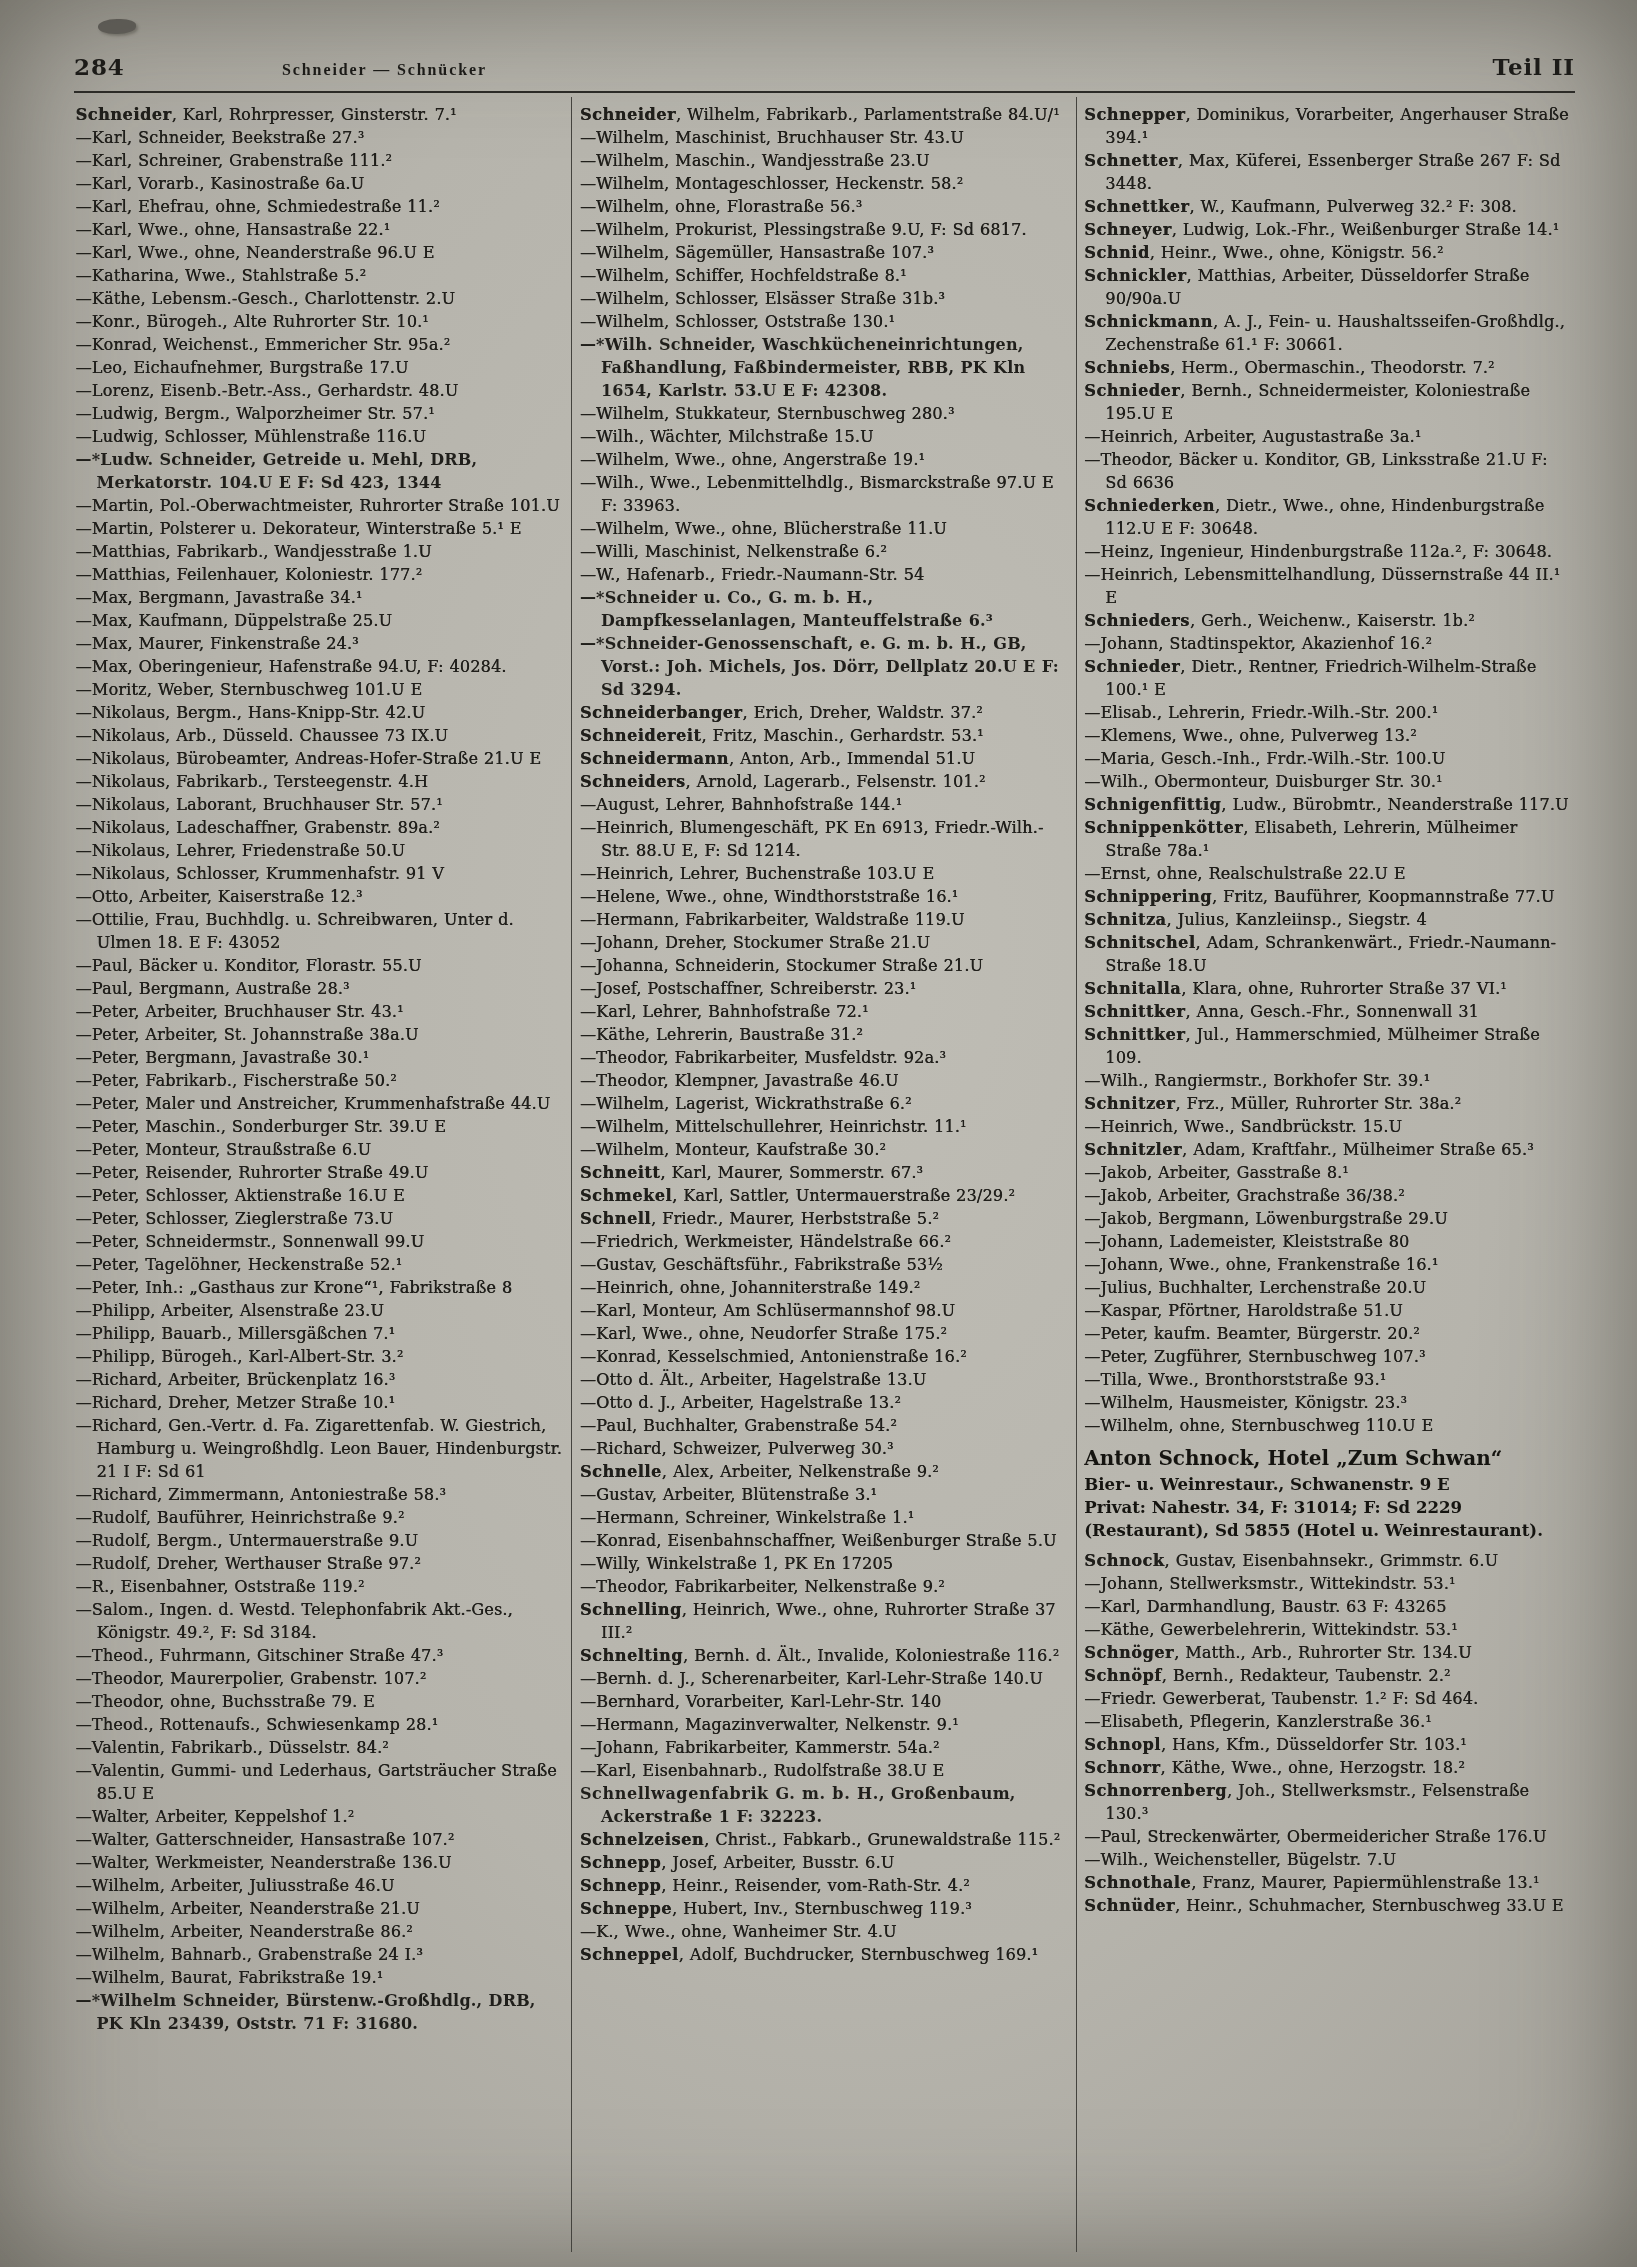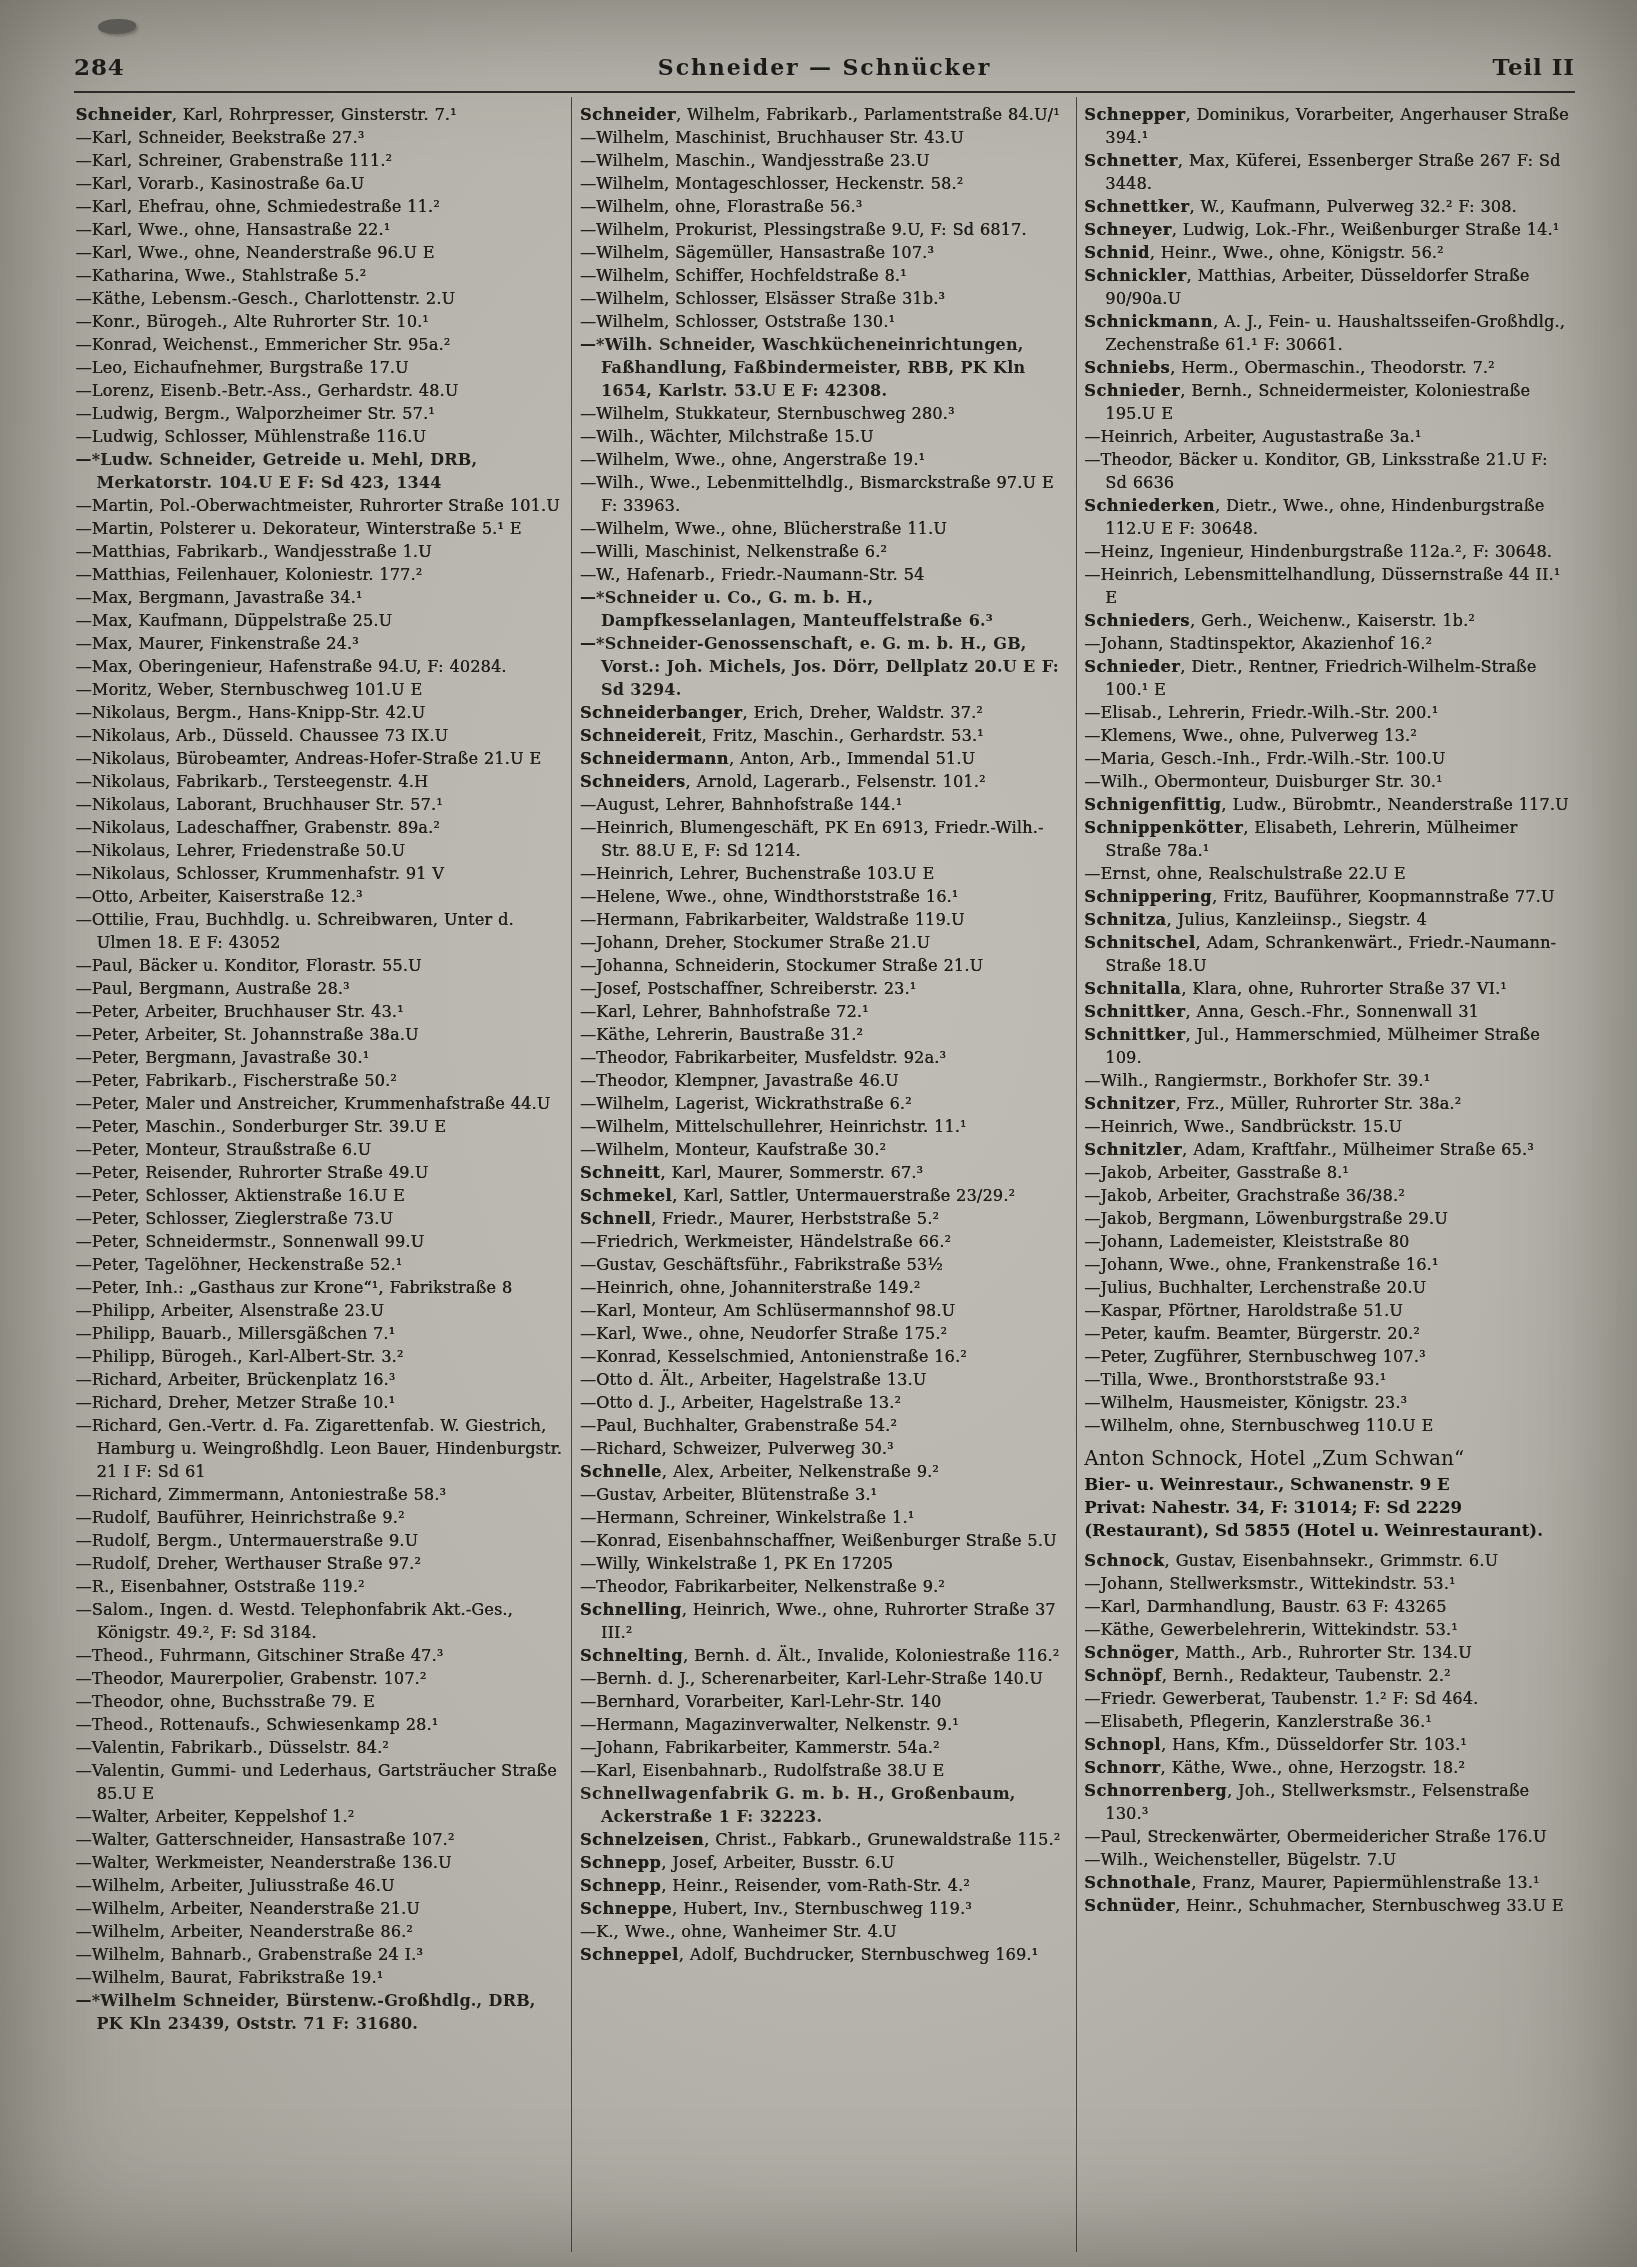--- a/index.html
+++ b/index.html
@@ -19,21 +19,21 @@
     box-shadow:1.9px 1.9px 2.8px rgba(60,58,50,.5);
   }
   .header{
     position:absolute;left:74px;right:62px;top:53px;
     display:flex;align-items:baseline;
     border-bottom:2.8px solid #2c2b27;
     padding-bottom:11px;
     color:#1c1b18;font-weight:bold;
   }
   .header .pageno{font-size:23px;width:208px;letter-spacing:0.9px;}
-  .header .title{font-size:22px;flex:1;text-align:center;letter-spacing:1.9px;}
+  .header .title{font-size:16px;flex:1;letter-spacing:1.9px;font-family:Liberation Serif, serif;}
   .header .part{font-size:23px;width:208px;text-align:right;letter-spacing:0.9px;}
   .columns{
     position:absolute;left:68px;right:57px;top:97px;bottom:15px;
     display:flex;
   }
   .column{
     flex:1 1 0;min-width:0;
     padding:5.7px 7.6px 0 7.6px;
     overflow:hidden;
   }
@@ -46,21 +46,21 @@
     text-shadow:0.3px 0 0 currentColor;
     letter-spacing:0.2px;
     word-spacing:0.5px;
   }
   p.entry.bold{font-weight:bold;text-shadow:none;}
   p.entry b{font-weight:bold;letter-spacing:0.6px;}
   .ad{
     margin:9.5px 0 7.6px 0;color:#151410;
   }
   .ad .ad-title{
-    margin:0 0 1.9px 0;font-size:20px;line-height:24.6px;font-weight:normal;
+    margin:0 0 1.9px 0;font-size:20px;line-height:24.6px;font-weight:bold;
   }
   .ad p.ad-line{
     margin:0;font-size:16.6px;line-height:23px;font-weight:bold;
   }
 </style>
 </head>
 <body>
 
 <div class="page">
   <div class="smudge"></div>

